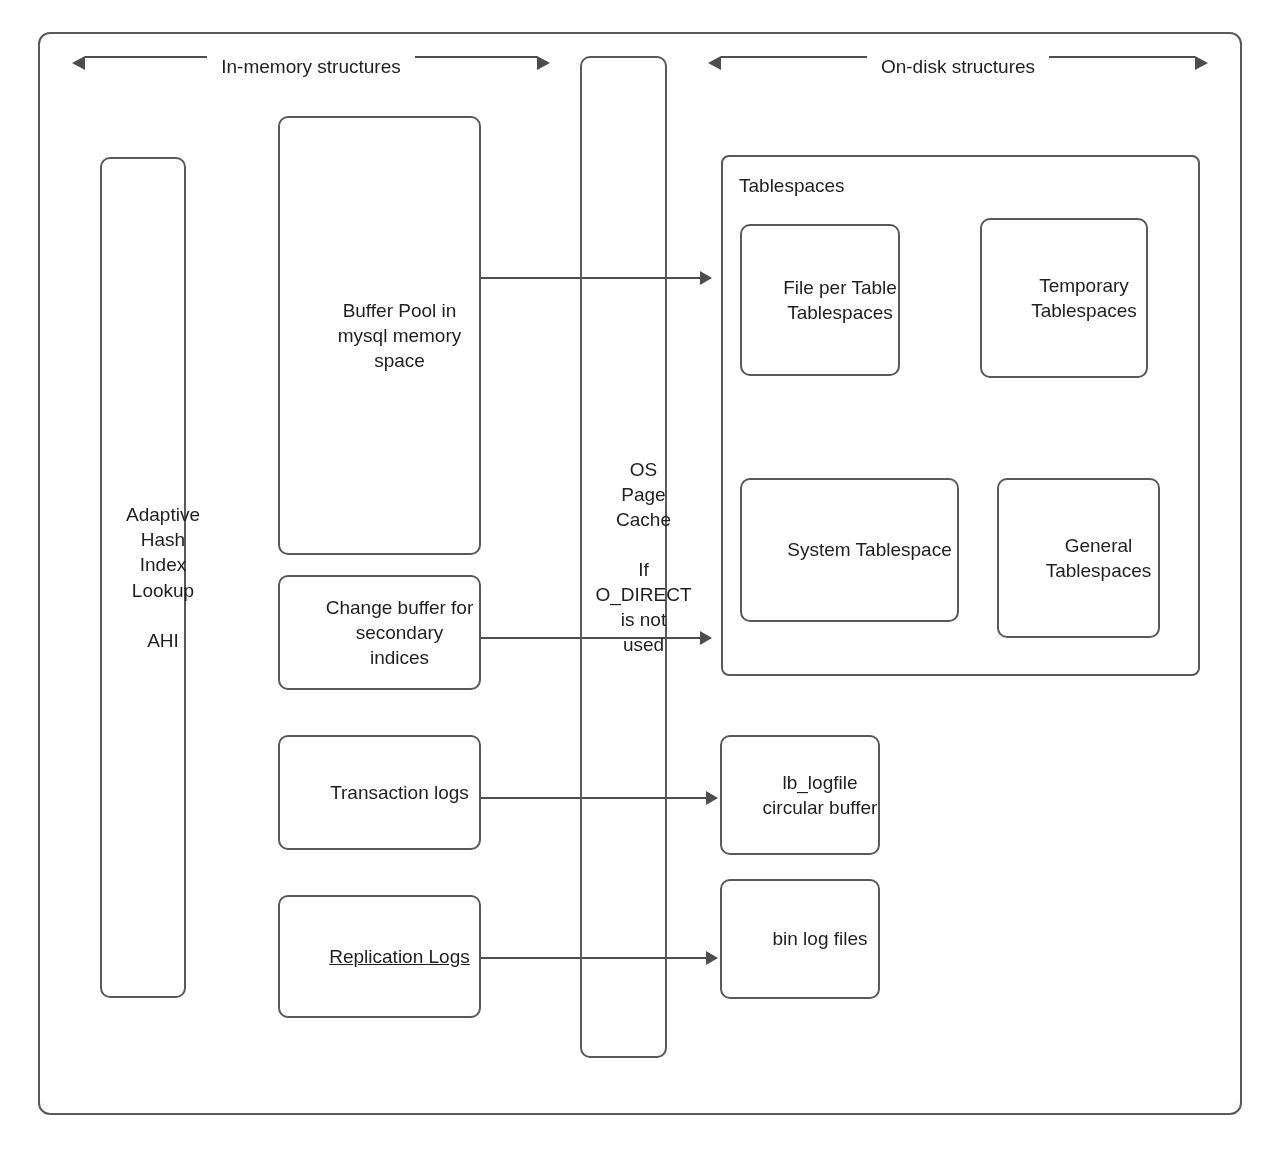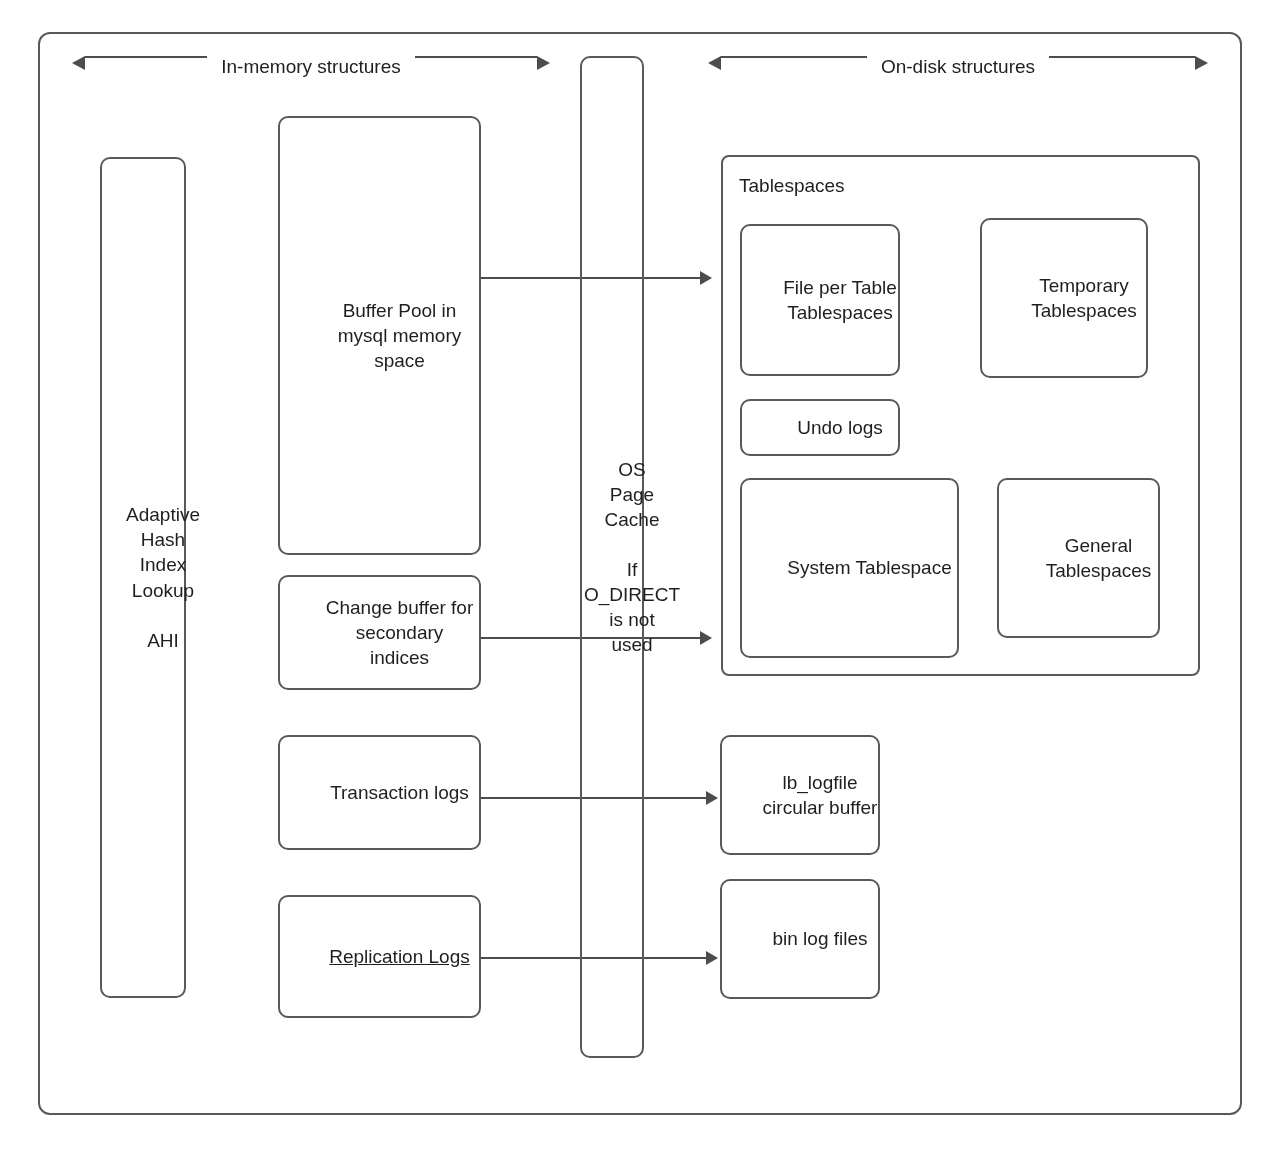--- a/index.html
+++ b/index.html
@@ -211,21 +211,21 @@
   </div>
 
   <div class="box" style="left:278px; top:735px; width:203px; height:115px;">
     <span class="lbl">Transaction logs</span>
   </div>
 
   <div class="box" style="left:278px; top:895px; width:203px; height:123px;text-decoration:underline;">
     <span class="lbl">Replication Logs</span>
   </div>
 
-  <div class="box overflow-text" id="os-page-cache" style="left:580px; top:56px; width:64px; height:1002px; font-size:19px;">
+  <div class="box overflow-text" id="os-page-cache" style="left:580px; top:56px; width:87px; height:1002px; font-size:19px;">
     <span class="lbl" style="width:120px;">OS
 Page
 Cache
 
 If
 O_DIRECT
 is not
 used</span>
   </div>
 
@@ -236,25 +236,22 @@
   <div class="box" style="left:740px; top:224px; width:160px; height:152px;">
     <span class="lbl">File per Table
 Tablespaces</span>
   </div>
 
   <div class="box" style="left:980px; top:218px; width:168px; height:160px;">
     <span class="lbl">Temporary
 Tablespaces</span>
   </div>
 
-  <div class="box" style="left:740px; top:399px; width:160px; height:57px;">
-    <span class="lbl">Undo logs</span>
-  </div>
-
-  <div class="box" style="left:740px; top:478px; width:219px; height:180px;">
+
+  <div class="box" style="left:740px; top:478px; width:219px; height:144px;">
     <span class="lbl">System Tablespace</span>
   </div>
 
   <div class="box" style="left:997px; top:478px; width:163px; height:160px;">
     <span class="lbl">General
 Tablespaces</span>
   </div>
 
   <div class="box" style="left:720px; top:735px; width:160px; height:120px;">
     <span class="lbl">lb_logfile

